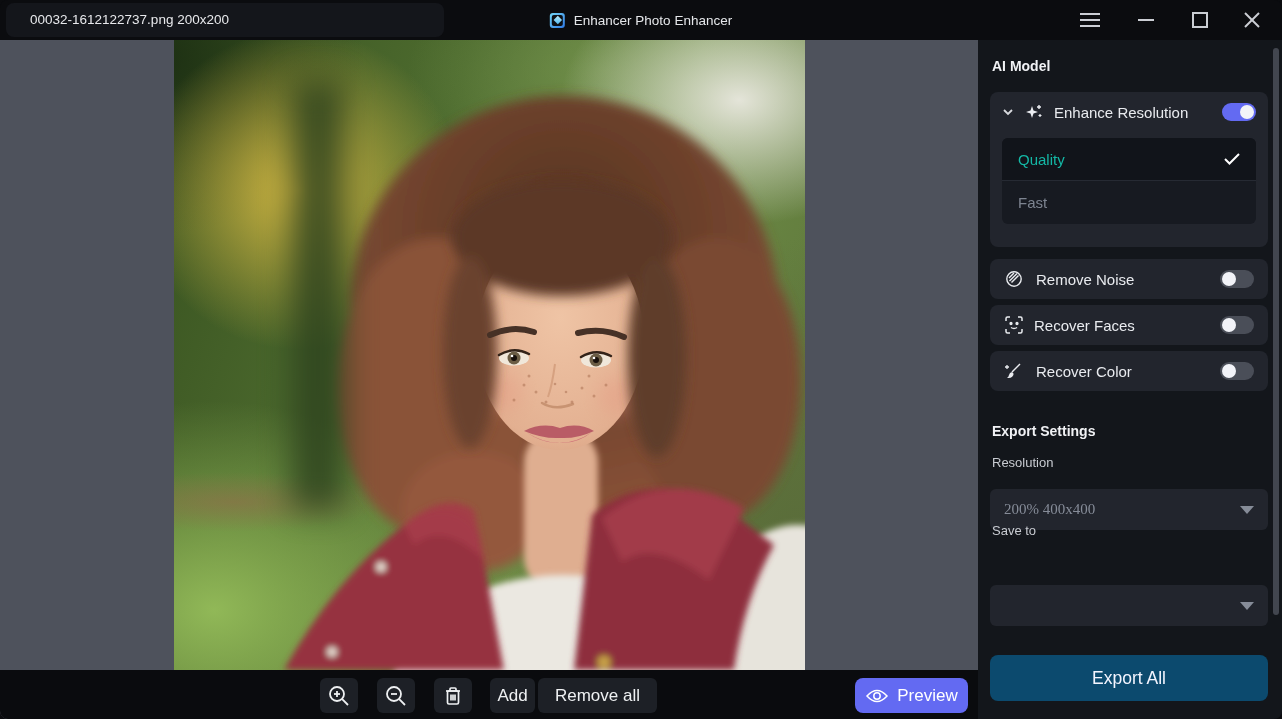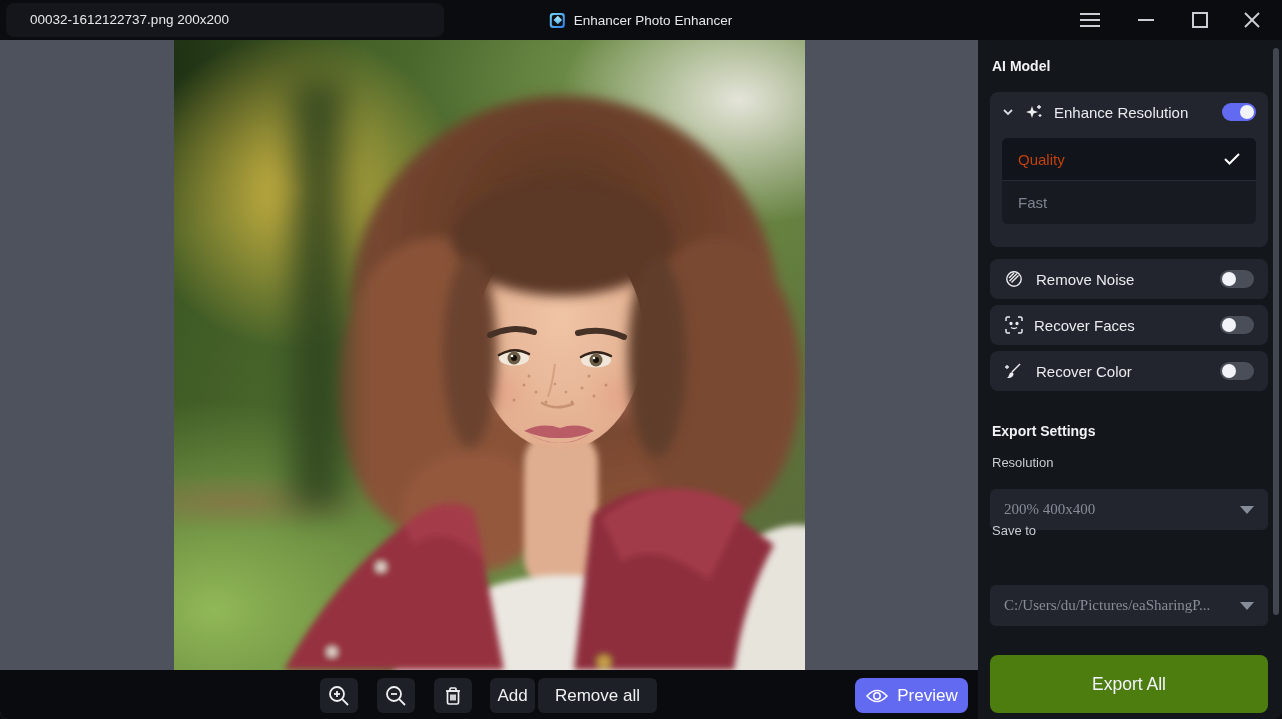--- a/index.html
+++ b/index.html
@@ -55,32 +55,32 @@
   
   .sidebar { position:absolute; left:978px; top:40px; width:304px; height:679px; background:#13161b; }
   .sb-heading { position:absolute; left:14px; font-size:14px; font-weight:bold; color:#f1f2f5; }
   .sb-label { position:absolute; left:14px; font-size:13px; color:#c8cbd1; }
   .card { position:absolute; left:12px; width:278px; background:#22252d; border-radius:8px; }
   .card-row { display:flex; align-items:center; height:40px; padding:14px 12px; gap:10px; cursor:pointer; }
   .card-row .row-label { font-size:15px; color:#e9ebef; }
   .options-panel { position:absolute; left:12px; top:46px; width:254px; height:86px;
                    background:#171a21; border-radius:6px; overflow:hidden; }
   .opt-row { display:flex; align-items:center; padding:0 16px; font-size:15px; cursor:pointer; }
-  .opt-selected { height:43px; background:#11141a; color:#c2410c; border-bottom:1px solid #262a33; }
+  .opt-selected { height:43px; background:#11141a; color:#14b8a6; border-bottom:1px solid #262a33; }
   .opt-plain { height:42px; color:#7d8490; }
   .toggle { position:relative; width:34px; height:18px; border-radius:9px; margin-left:auto; cursor:pointer; }
   .toggle .knob { position:absolute; top:2px; width:14px; height:14px; border-radius:50%; background:#f2f3f8; }
   .toggle.on  { background:#636af2; } .toggle.on .knob { right:2px; }
   .toggle.off { background:#4a4e58; } .toggle.off .knob { left:2px; }
   .dropdown { position:absolute; left:12px; width:278px; height:41px; background:#22252d; border-radius:6px;
               display:flex; align-items:center; padding:0 14px; cursor:pointer;font-family:Liberation Serif, serif; }
   .dd-value { font-size:15px; color:#868c98; white-space:nowrap; overflow:hidden; }
   .dd-caret { margin-left:auto; width:0; height:0; border-left:7px solid transparent;
               border-right:7px solid transparent; border-top:8px solid #868c98; flex:none; }
-  .export-btn { position:absolute; left:12px; top:615px; width:278px; height:58px; background:#4d7c0f;
+  .export-btn { position:absolute; left:12px; top:615px; width:278px; height:46px; background:#0c4a6e;
                 border-radius:8px; display:flex; align-items:center; justify-content:center;
                 font-size:17.5px; color:#f4f5ff; cursor:pointer; }
   .scrollbar { position:absolute; right:3px; top:8px; width:6px; height:567px;
                background:#42464f; border-radius:3px; cursor:pointer; }
   .icon20 { width:20px; height:20px; flex:none; }
 </style>
 </head>
 <body>
 
 <div class="app">
@@ -344,21 +344,20 @@
     <div class="sb-heading" style="top:383px;">Export Settings</div>
 
     <div class="sb-label" style="top:415px;">Resolution</div>
     <div class="dropdown" style="top:449px;">
       <span class="dd-value">200% 400x400</span>
       <span class="dd-caret"></span>
     </div>
 
     <div class="sb-label" style="top:483px;">Save to</div>
     <div class="dropdown" style="top:545px;">
-      <span class="dd-value">C:/Users/du/Pictures/eaSharingP...</span>
       <span class="dd-caret"></span>
     </div>
 
     <div class="export-btn">
       <span>Export All</span>
     </div>
 
     <div class="scrollbar"></div>
   </div>
 

